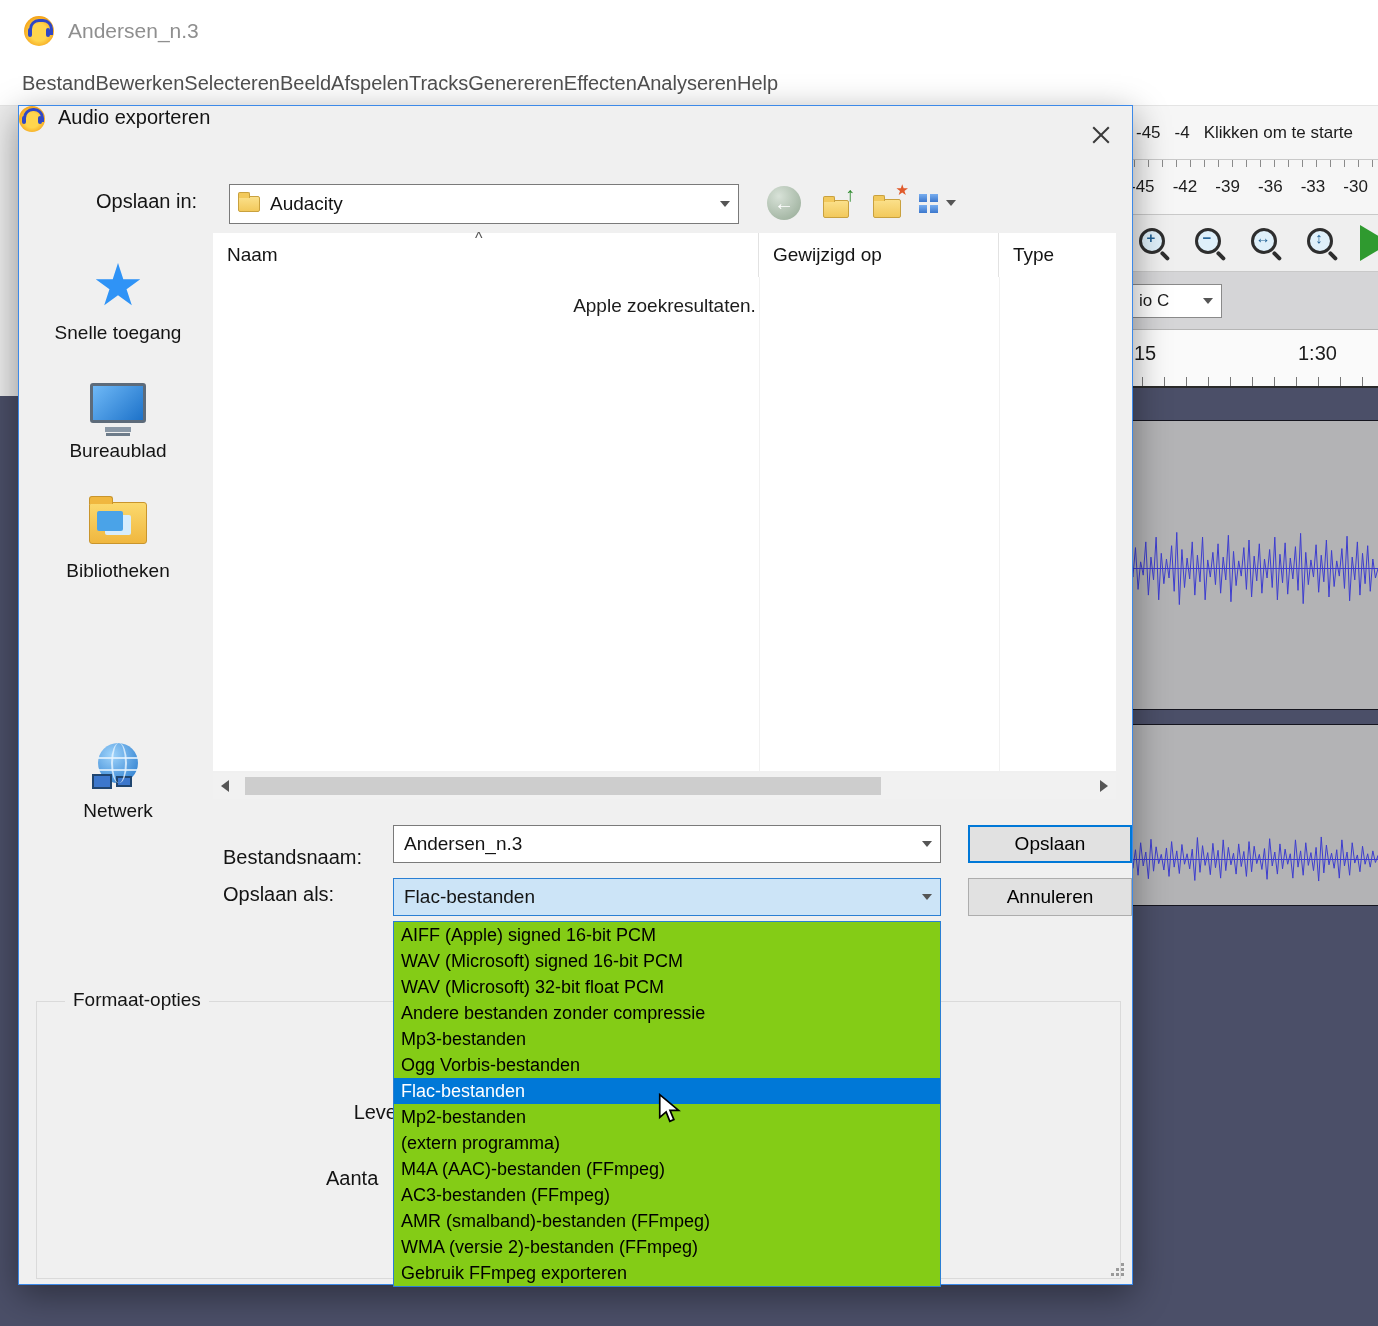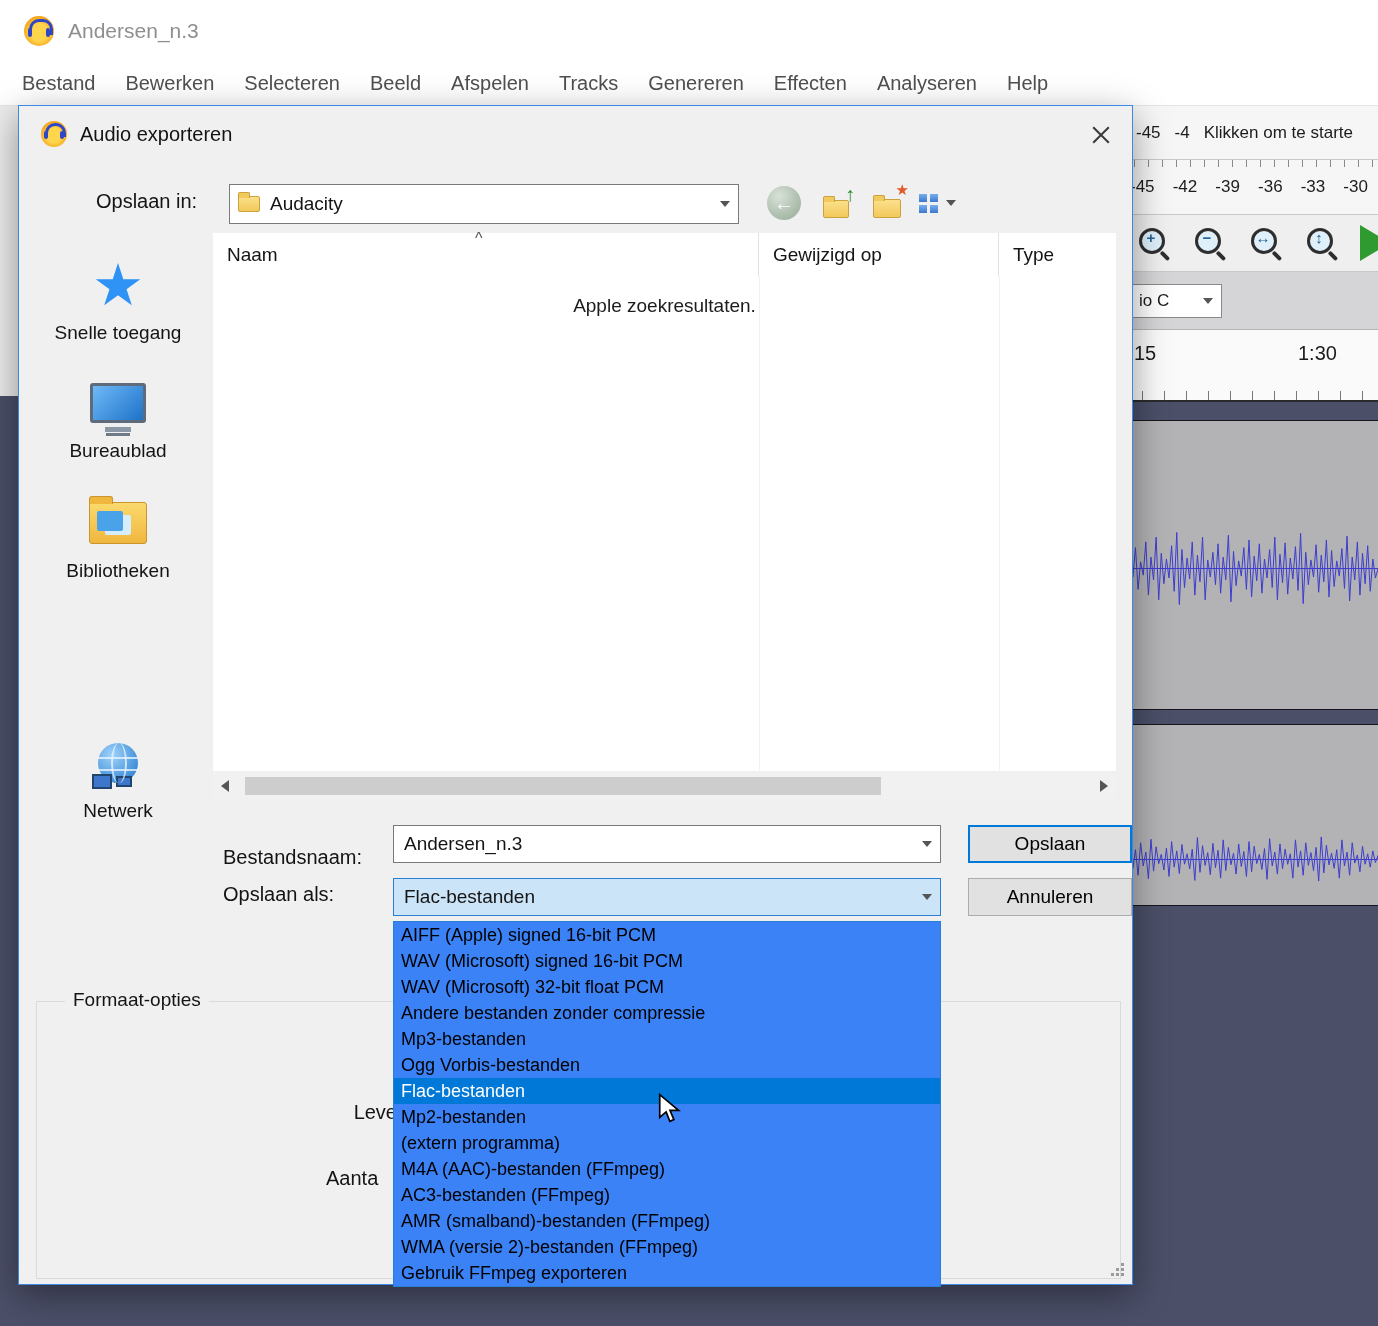--- a/index.html
+++ b/index.html
@@ -6,60 +6,60 @@
   html,body { background:#2c2f45; }
   .app {
     position: relative; width: 1378px; height: 1326px;
     background:#4b4f68; overflow: hidden;
     font-family: "Liberation Sans", sans-serif;
     -webkit-font-smoothing: antialiased;
   }
   
   .titlebar { position:absolute; left:0; top:0; width:100%; height:62px; background:#ffffff; display:flex; align-items:center; padding-left:24px; }
   .titlebar .win-title { color:#8f8f8f; font-size:21px; margin-left:14px; }
-  .menubar { position:absolute; left:0; top:62px; width:100%; height:44px; background:#ffffff; display:flex; align-items:center; gap:30px; padding-left:22px; border-bottom:1px solid #e4e4e4; }
+  .menubar { position:absolute; left:0; top:62px; width:100%; height:44px; background:#ffffff; display:flex; align-items:center; padding-left:22px; border-bottom:1px solid #e4e4e4; }
   .menubar span { font-size:20px; color:#4f4f4f; cursor:default; }
   
   .aud-logo { width:30px; height:30px; border-radius:50%; background:radial-gradient(circle at 50% 55%, #ffd54d 0 38%, #f29a10 78%, #d97f07 100%); position:relative; flex:none; }
   .aud-logo::before { content:''; position:absolute; left:5px; top:3px; width:18px; height:13px; border:3px solid #2f47c6; border-bottom:none; border-radius:10px 10px 0 0; }
   .aud-logo::after { content:''; position:absolute; left:4px; top:12px; width:4px; height:9px; background:#2f47c6; box-shadow:18px 0 #2f47c6; border-radius:2px; }
   .aud-logo.small { width:26px; height:26px; }
   .aud-logo.small::before { left:4px; top:2px; width:15px; height:11px; }
   .aud-logo.small::after { left:3px; top:10px; width:4px; height:8px; box-shadow:16px 0 #2f47c6; }
 
   
   .bg-right { position:absolute; left:1120px; top:106px; width:258px; height:800px; overflow:hidden; }
   .bg-row { position:absolute; left:0; width:258px; }
   .bg-meter1 { top:0; height:54px; background:#f6f6f6; border-bottom:1px solid #c9c9c9; display:flex; align-items:center; gap:14px; padding-left:16px; font-size:17px; color:#1c1c1c; }
   .bg-meter2 { top:54px; height:55px; background:#f6f6f6; border-bottom:1px solid #c9c9c9; display:flex; align-items:center; justify-content:space-between; padding:0 10px; font-size:17px; color:#1c1c1c; }
   .bg-meter2::after { content:''; position:absolute; left:0; top:0; width:100%; height:7px; background:repeating-linear-gradient(90deg,#8a8a8a 0 1px,transparent 1px 14px); }
   .bg-zoomrow { top:109px; height:57px; background:#efefef; border-bottom:1px solid #c9c9c9; display:flex; align-items:center; gap:20px; padding-left:16px; }
   .bg-devicerow { top:166px; height:58px; background:#d5d5d7; border-bottom:1px solid #b5b5b5; }
-  .bg-timeline { top:224px; height:72px; background:#fafafa; border-bottom:2px solid #2a2a2a; }
+  .bg-timeline { top:224px; height:58px; background:#fafafa; border-bottom:2px solid #2a2a2a; }
   .bg-timeline::after { content:''; position:absolute; left:0; bottom:0; width:100%; height:9px; background:repeating-linear-gradient(90deg,#777 0 1px,transparent 1px 22px); }
   .bg-timeline .t-label { position:absolute; top:12px; font-size:20px; color:#1c1c1c; }
   .bg-track1 { top:314px; height:290px; background:#b3b3b5; border-top:1px solid #15151f; border-bottom:1px solid #15151f; }
   .bg-track2 { top:618px; height:182px; background:#b3b3b5; border-top:1px solid #15151f; border-bottom:1px solid #15151f; }
   .wave { position:absolute; left:0; width:100%; }
   .wave path { stroke:#3d3dcf; fill:none; vector-effect:non-scaling-stroke; }
   .wave-mid { position:absolute; left:0; width:100%; height:1px; background:#3d3dcf; }
   
   .mag { width:36px; height:36px; position:relative; flex:none; cursor:default; }
   .mag::before { content:''; position:absolute; left:3px; top:3px; width:20px; height:20px; border:3px solid #2e2e2e; border-radius:50%; background:#dff0fa; }
   .mag::after { content:''; position:absolute; left:25px; top:25px; width:11px; height:4px; background:#2e2e2e; transform:rotate(45deg); transform-origin:left center; border-radius:2px; }
   .mag .sign { position:absolute; left:7px; top:4px; width:16px; text-align:center; font-size:15px; font-weight:bold; color:#1f5f93; }
   .play-partial { position:absolute; right:-12px; top:10px; width:0; height:0; border-left:30px solid #2f9a2f; border-top:18px solid transparent; border-bottom:18px solid transparent; }
   .device-combo { position:absolute; left:10px; top:12px; width:92px; height:34px; background:#fff; border:1px solid #8a8a8a; display:flex; align-items:center; padding-left:8px; font-size:17px; color:#1c1c1c; }
   .chev { width:0; height:0; border-left:5px solid transparent; border-right:5px solid transparent; border-top:6px solid #555; margin-left:auto; margin-right:8px; flex:none; }
 
   .left-strip { position:absolute; left:0; top:106px; width:18px; height:290px; background:#ececec; }
 
   
   .dialog { position:absolute; left:18px; top:105px; width:1115px; height:1180px; background:#f0f0f0; border:1px solid #3c89e8; box-shadow:0 10px 34px rgba(0,0,0,.4); }
-  .dlg-title { position:absolute; left:0; top:0; right:0; height:56px; display:flex; align-items:center; padding-left:22px; }
+  .dlg-title { position:absolute; left:0; top:0; right:0; height:56px; display:flex; }
   .dlg-title .t { font-size:20px; color:#141414; margin-left:13px; }
   .dlg-close { position:absolute; right:16px; top:14px; width:30px; height:30px; cursor:default; }
   .dlg-close::before, .dlg-close::after { content:''; position:absolute; left:4px; top:14px; width:22px; height:2px; background:#3a3a3a; }
   .dlg-close::before { transform:rotate(45deg); }
   .dlg-close::after { transform:rotate(-45deg); }
 
   .lbl { font-size:20px; color:#141414; }
   .save-in-label { position:absolute; left:77px; top:84px; }
   .combo { background:#fff; border:1px solid #7a7a7a; display:flex; align-items:center; font-size:19px; color:#141414; }
   .save-in-combo { position:absolute; left:210px; top:78px; width:510px; height:40px; padding-left:8px; }
@@ -120,21 +120,21 @@
   .saveas-combo { position:absolute; left:374px; top:772px; width:548px; height:38px; padding-left:10px; background:#cce4f7; border:1px solid #2a7fd4; }
   .btn { position:absolute; left:949px; width:164px; height:38px; background:#e1e1e1; font-size:19px; color:#000; display:flex; align-items:center; justify-content:center; cursor:default; }
   .btn-save { top:719px; border:2px solid #0078d7; }
   .btn-cancel { top:772px; border:1px solid #adadad; }
 
   .groupbox { position:absolute; left:17px; top:895px; width:1085px; height:278px; border:1px solid #dadada; }
   .groupbox .gtitle { position:absolute; left:28px; top:-13px; background:#f0f0f0; padding:0 8px; font-size:19px; color:#141414; }
   .level-label { position:absolute; left:300px; top:995px; width:88px; text-align:right; }
   .count-label { position:absolute; left:307px; top:1061px; }
 
-  .dropdown { position:absolute; left:374px; top:815px; width:548px; height:366px; background:#3b82f6; border:1px solid #2a7fd4; z-index:5; }
+  .dropdown { position:absolute; left:374px; top:815px; width:548px; height:366px; background:#84cc16; border:1px solid #2a7fd4; z-index:5; }
   .dropdown .opt { height:26px; line-height:26px; padding-left:7px; font-size:18px; color:#000; white-space:nowrap; overflow:hidden; cursor:default; }
   .dropdown .opt.selected { background:#0078d7; color:#fff; }
 
   .grip { position:absolute; right:7px; bottom:7px; width:14px; height:14px; }
   .grip::before { content:''; position:absolute; right:1px; bottom:1px; width:3px; height:3px; background:#9a9a9a;
     box-shadow: 0 -5px #9a9a9a, 0 -10px #9a9a9a, -5px 0 #9a9a9a, -5px -5px #9a9a9a, -10px 0 #9a9a9a; }
 
   .cursor-svg { position:absolute; left:656px; top:1093px; z-index:20; }
 </style>
 </head>

